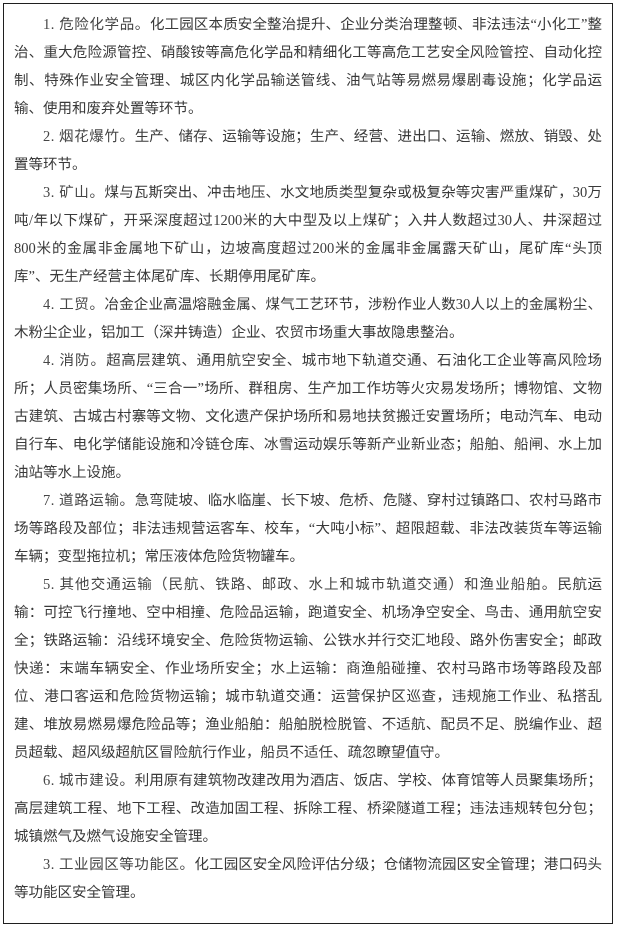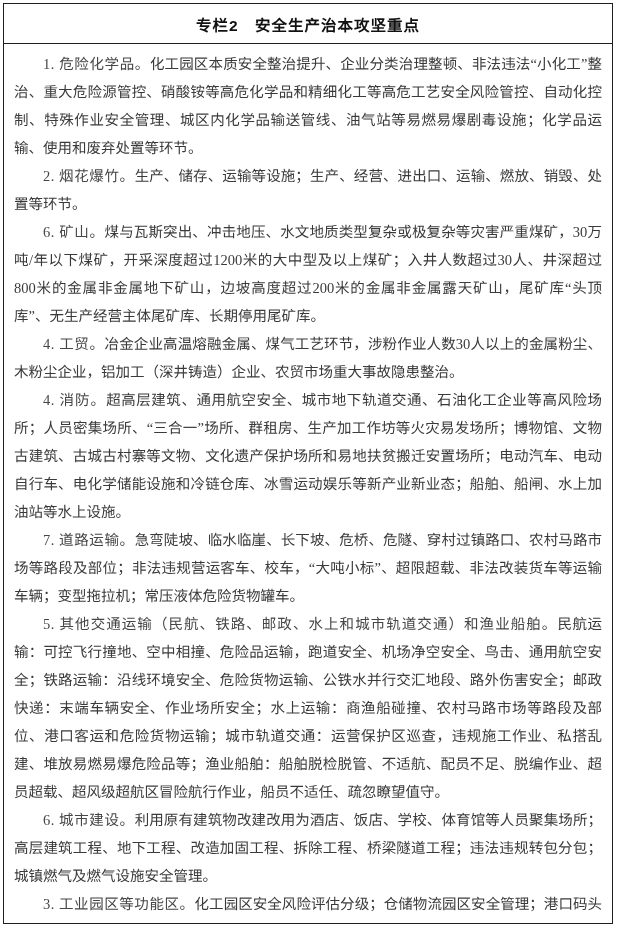--- a/index.html
+++ b/index.html
@@ -53,25 +53,24 @@
   .item .lead{
     font-weight:500;
     color:var(--lead);
     letter-spacing:0.5px;
   }
 </style>
 </head>
 <body>
 
 <div class="panel">
-  <div class="title-row">专栏2　安全生产治本攻坚重点</div>
   <div class="content-cell">
       <p class="item"><span class="lead">1. 危险化学品。</span><span>化工园区本质安全整治提升、企业分类治理整顿、非法违法“小化工”整治、重大危险源管控、硝酸铵等高危化学品和精细化工等高危工艺安全风险管控、自动化控制、特殊作业安全管理、城区内化学品输送管线、油气站等易燃易爆剧毒设施；化学品运输、使用和废弃处置等环节。</span></p>
       <p class="item"><span class="lead">2. 烟花爆竹。</span><span>生产、储存、运输等设施；生产、经营、进出口、运输、燃放、销毁、处置等环节。</span></p>
-      <p class="item"><span class="lead">6. 矿山。</span><span>煤与瓦斯突出、冲击地压、水文地质类型复杂或极复杂等灾害严重煤矿，30万吨/年以下煤矿，开采深度超过1200米的大中型及以上煤矿；入井人数超过30人、井深超过800米的金属非金属地下矿山，边坡高度超过200米的金属非金属露天矿山，尾矿库“头顶库”、无生产经营主体尾矿库、长期停用尾矿库。</span></p>
+      <p class="item"><span class="lead">3. 矿山。</span><span>煤与瓦斯突出、冲击地压、水文地质类型复杂或极复杂等灾害严重煤矿，30万吨/年以下煤矿，开采深度超过1200米的大中型及以上煤矿；入井人数超过30人、井深超过800米的金属非金属地下矿山，边坡高度超过200米的金属非金属露天矿山，尾矿库“头顶库”、无生产经营主体尾矿库、长期停用尾矿库。</span></p>
       <p class="item"><span class="lead">4. 工贸。</span><span>冶金企业高温熔融金属、煤气工艺环节，涉粉作业人数30人以上的金属粉尘、木粉尘企业，铝加工（深井铸造）企业、农贸市场重大事故隐患整治。</span></p>
       <p class="item"><span class="lead">4. 消防。</span><span>超高层建筑、通用航空安全、城市地下轨道交通、石油化工企业等高风险场所；人员密集场所、“三合一”场所、群租房、生产加工作坊等火灾易发场所；博物馆、文物古建筑、古城古村寨等文物、文化遗产保护场所和易地扶贫搬迁安置场所；电动汽车、电动自行车、电化学储能设施和冷链仓库、冰雪运动娱乐等新产业新业态；船舶、船闸、水上加油站等水上设施。</span></p>
       <p class="item"><span class="lead">7. 道路运输。</span><span>急弯陡坡、临水临崖、长下坡、危桥、危隧、穿村过镇路口、农村马路市场等路段及部位；非法违规营运客车、校车，“大吨小标”、超限超载、非法改装货车等运输车辆；变型拖拉机；常压液体危险货物罐车。</span></p>
       <p class="item"><span class="lead">5. 其他交通运输（民航、铁路、邮政、水上和城市轨道交通）和渔业船舶。</span><span>民航运输：可控飞行撞地、空中相撞、危险品运输，跑道安全、机场净空安全、鸟击、通用航空安全；铁路运输：沿线环境安全、危险货物运输、公铁水并行交汇地段、路外伤害安全；邮政快递：末端车辆安全、作业场所安全；水上运输：商渔船碰撞、农村马路市场等路段及部位、港口客运和危险货物运输；城市轨道交通：运营保护区巡查，违规施工作业、私搭乱建、堆放易燃易爆危险品等；渔业船舶：船舶脱检脱管、不适航、配员不足、脱编作业、超员超载、超风级超航区冒险航行作业，船员不适任、疏忽瞭望值守。</span></p>
       <p class="item"><span class="lead">6. 城市建设。</span><span>利用原有建筑物改建改用为酒店、饭店、学校、体育馆等人员聚集场所；高层建筑工程、地下工程、改造加固工程、拆除工程、桥梁隧道工程；违法违规转包分包；城镇燃气及燃气设施安全管理。</span></p>
       <p class="item"><span class="lead">3. 工业园区等功能区。</span><span>化工园区安全风险评估分级；仓储物流园区安全管理；港口码头等功能区安全管理。</span></p>
     </div>
 </div>
 
 </body></html>

